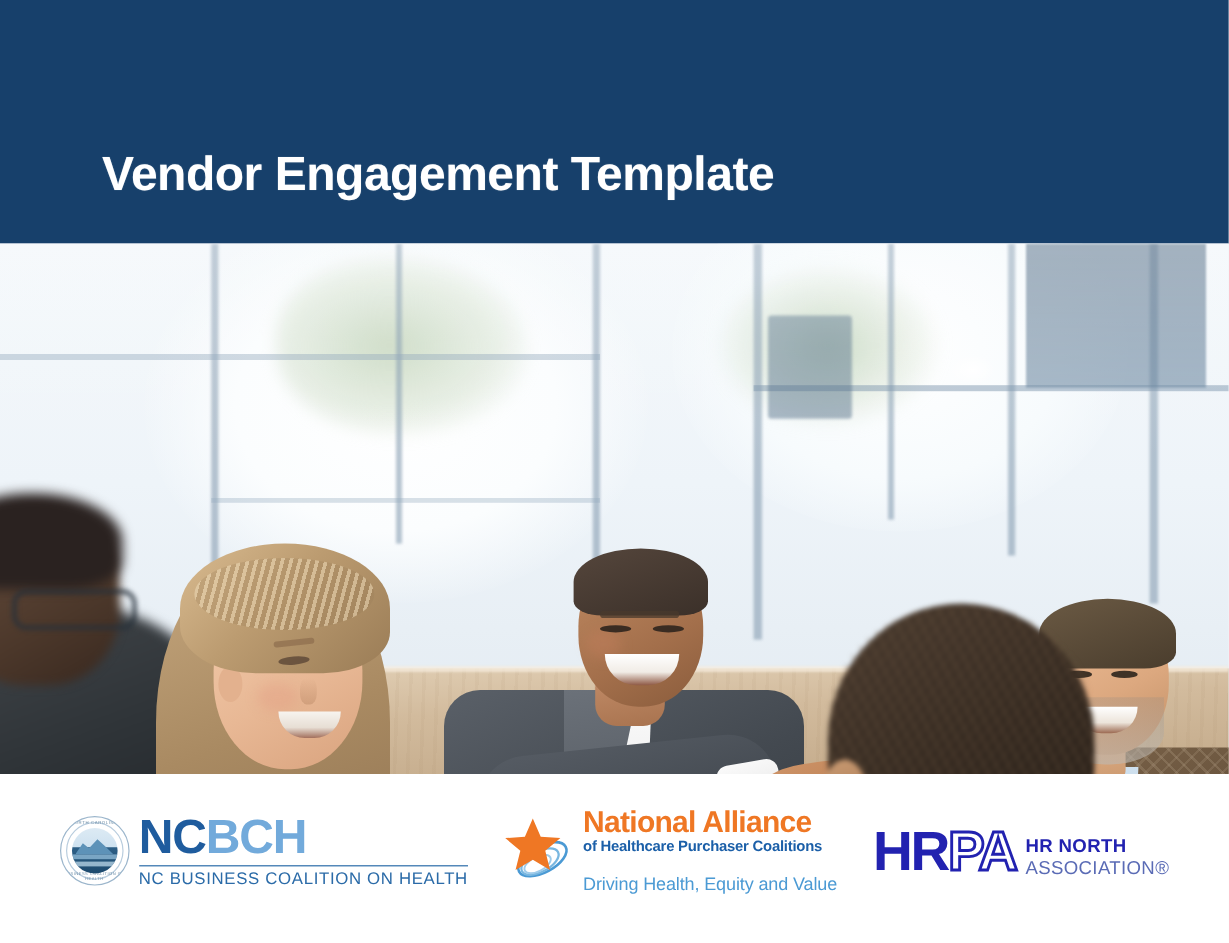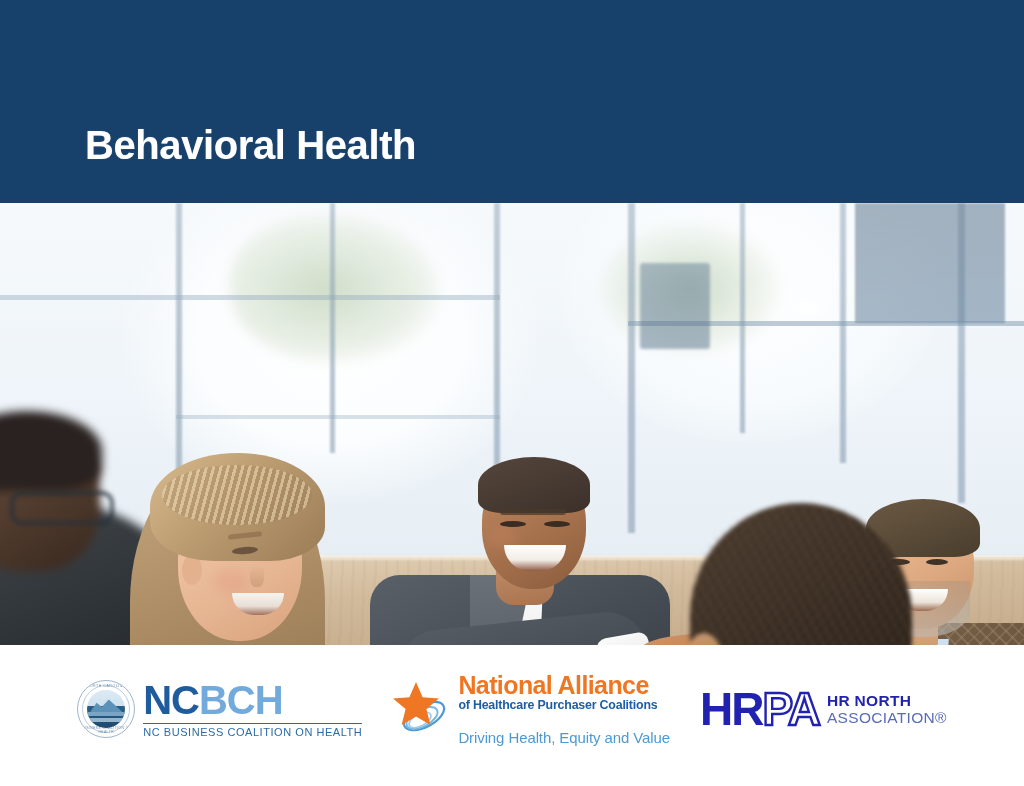--- a/index.html
+++ b/index.html
@@ -200,47 +200,46 @@
   .seal-wave2{position:absolute;left:0;top:28px;width:38px;height:4px;background:#bcd8ea;opacity:.75;}
   .seal-txt-top{position:absolute;left:0;top:3px;width:56px;text-align:center;
     font-size:3.6px;letter-spacing:.5px;color:#6a8ba6;}
   .seal-txt-bot{position:absolute;left:0;bottom:3px;width:56px;text-align:center;
     font-size:3.4px;letter-spacing:.4px;color:#6a8ba6;}
   .ncbch-text{display:flex;flex-direction:column;}
   .ncbch-word{font-size:40px;font-weight:bold;line-height:1;letter-spacing:-1px;}
   .ncbch-word .nc{color:#1f5c9e;}
   .ncbch-word .bch{color:#72aadb;}
   .ncbch-rule{height:1.5px;background:#2b6ba8;margin:3px 0 2px 0;}
-  .ncbch-tag{font-size:11px;letter-spacing:.55px;color:#2b6ba8;white-space:nowrap;}
+  .ncbch-tag{font-size:14px;letter-spacing:.55px;color:#2b6ba8;white-space:nowrap;}
 
   
   .na{gap:6px;justify-content:space-between;}
   .na-mark{position:relative;width:60px;height:58px;flex:0 0 auto;}
   .na-text{display:flex;flex-direction:column;line-height:1.02;}
   .na-l1{font-size:25px;font-weight:bold;color:#ef7724;letter-spacing:-0.6px;white-space:nowrap;}
   .na-l2{font-size:12.4px;font-weight:bold;color:#1b5fa8;letter-spacing:-0.2px;white-space:nowrap;margin-top:1px;}
   .na-l3{font-size:15px;color:#4b9ad4;letter-spacing:-0.1px;white-space:nowrap;margin-top:18px;}
 
   
-  .hrpa{gap:8px;}
+  .hrpa{gap:8px;align-items:flex-end;}
   .hrpa-mark{font-size:46px;font-weight:bold;letter-spacing:-2px;line-height:1;white-space:nowrap;}
   .hrpa-mark .solid{color:#2222b0;}
   .hrpa-mark .hollow{color:transparent;-webkit-text-stroke:2.4px #2222b0;}
   .hrpa-text{display:flex;flex-direction:column;line-height:1.12;}
   .hrpa-l1{font-size:15.5px;font-weight:bold;color:#2222b0;letter-spacing:.3px;white-space:nowrap;}
   .hrpa-l2{font-size:15.5px;color:#5a6bb5;letter-spacing:.3px;white-space:nowrap;}
 </style>
 </head>
 <body>
 
 <div class="cover">
 
   <div class="header">
     <div class="header-title">
-      <span class="l1">Behavioral Health</span>
       <span class="l2">Vendor Engagement Template</span>
     </div>
   </div>
 
   <div class="photo">
     <div class="bg-wall"></div>
     <div class="win-glow"></div>
     <div class="win-glow2"></div>
     <div class="greenery"></div>
     <div class="greenery2"></div>

